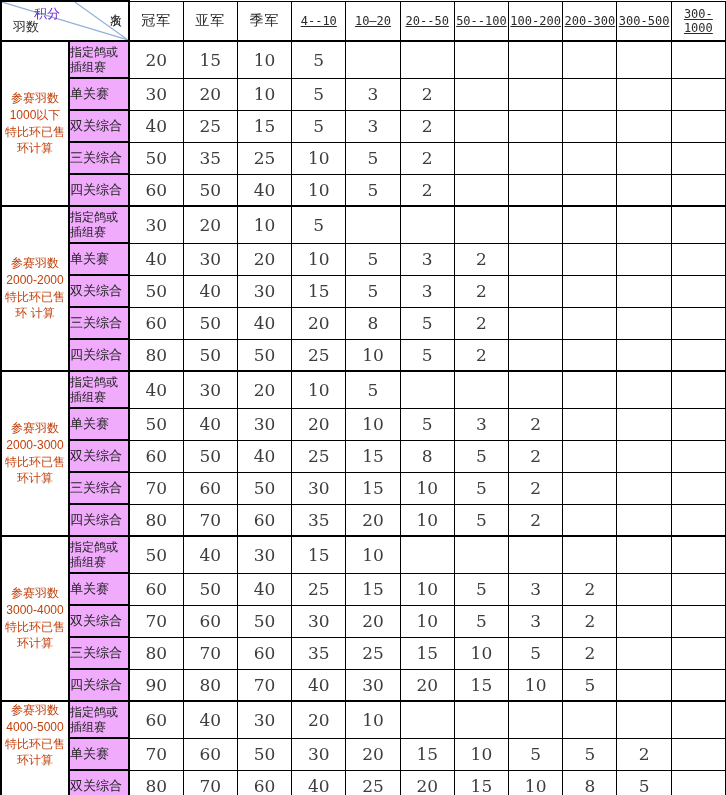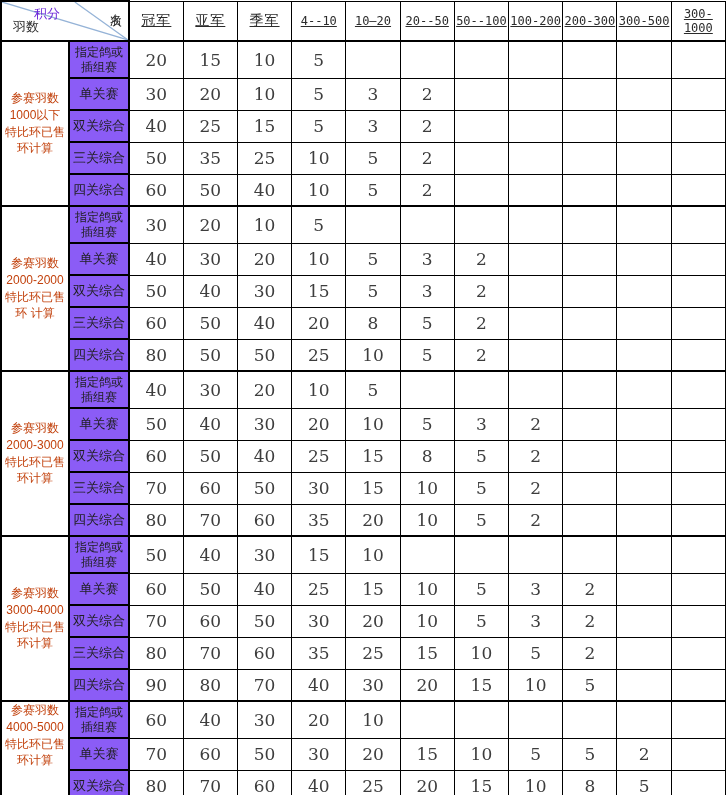--- a/index.html
+++ b/index.html
@@ -13,21 +13,21 @@
   }
   table.points td, table.points th { padding:0; overflow:hidden; }
 
   
   thead tr { height:40px; }
   th.col-header {
     border:1px solid #000; border-bottom:2px solid #000;
     font-weight:normal; text-align:center; vertical-align:middle;
     color:#2b2b2b; background:#fff;
   }
-  th.cn  { font-size:14px; letter-spacing:1px;text-decoration:underline; }
+  th.cn  { font-size:14px; letter-spacing:1px; }
   th.num { font-size:12px; font-family:"DejaVu Sans Mono", monospace;text-decoration:underline; }
 
   
   th.corner-cell {
     position:relative; border:2px solid #000; background:#fff;
     font-weight:normal;
   }
   .corner-svg { position:absolute; left:0; top:0; width:100%; height:100%; display:block; }
   .corner-score   { position:absolute; left:32px; top:3px;  font-size:13px; color:#6d28d9; }
   .corner-rank    { position:absolute; right:6px; top:2px;  font-size:12px; color:#2b2b2b;
@@ -38,22 +38,22 @@
   tr.row-first { height:37px; }
   tr.row-norm  { height:32px; }
 
   td.group-cell {
     border:2px solid #000; text-align:center; vertical-align:middle;
     font-size:12px; color:#c2410c; line-height:1.4; background:#fff;
   }
   td.group-cell-last { vertical-align:top; padding-top:32px; }
 
   td.label-cell {
-    border:2px solid #000; text-align:center; vertical-align:middle;
-    font-size:13px; color:#1f1f1f; line-height:1.2; background:#8b5cf6;
+    border:2px solid #000; vertical-align:middle;
+    font-size:13px; color:#1f1f1f; line-height:1.2; background:#f0abfc;
   }
   td.label-cell div { white-space:nowrap; }
 
   td.data-cell {
     border:1px solid #000; text-align:center; vertical-align:middle;
     font-size:17px; color:#3d3d3d; background:#fff;
     font-family:"DejaVu Serif", serif;
   }
   tr.block-start td.data-cell { border-top:2px solid #000; }
 </style>

